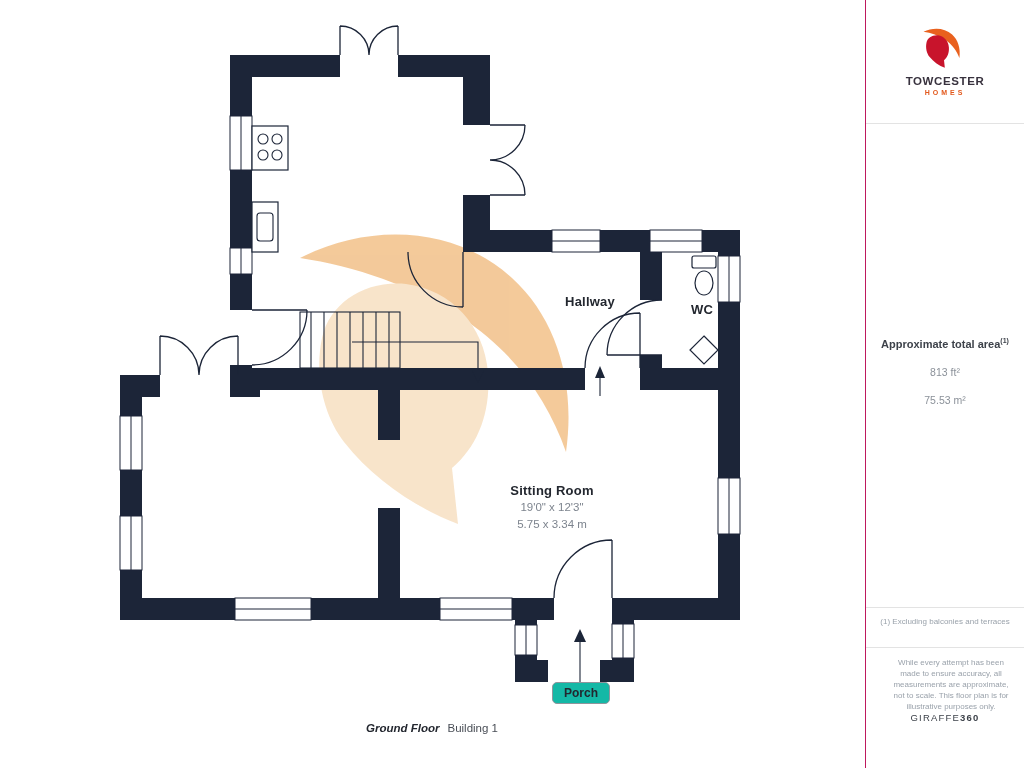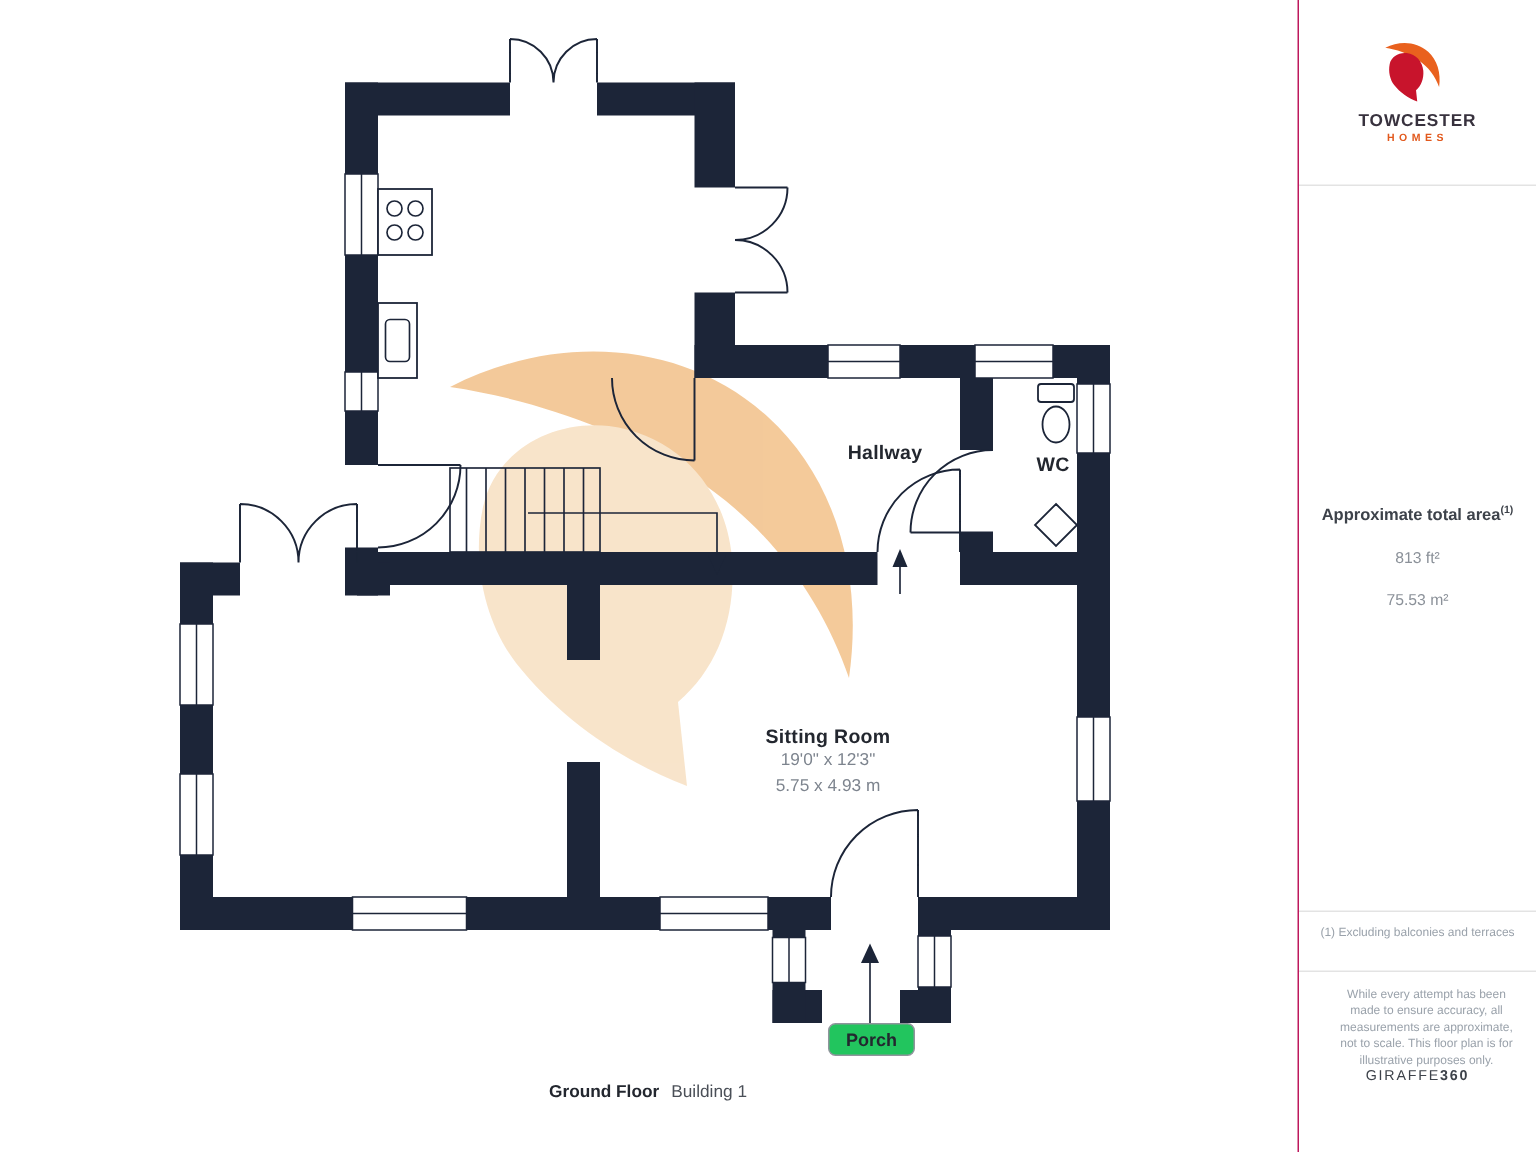--- a/index.html
+++ b/index.html
@@ -13,25 +13,25 @@
   .win rect{fill:#ffffff;stroke:#1c2538;stroke-width:1;}
   .win line{stroke:#1c2538;stroke-width:1;}
   .door{stroke:#1c2538;stroke-width:1.3;fill:none;}
   .thin{stroke:#1c2538;stroke-width:1.1;fill:none;}
   .fixture{stroke:#1c2538;stroke-width:1.2;fill:#ffffff;}
   .arrowhead{fill:#1c2538;}
   .plan-label{position:absolute;transform:translateX(-50%);text-align:center;color:#23272f;}
   .room-name{font-size:13px;font-weight:700;letter-spacing:.2px;white-space:nowrap;}
   .room-dims{font-size:11.5px;color:#7d848e;line-height:15px;white-space:nowrap;margin-top:2px;}
   .porch-box{
-    position:absolute;transform:translateX(-50%);background:#22c55e;border:1px solid #8f959c;
+    position:absolute;transform:translateX(-50%);background:#14b8a6;border:1px solid #8f959c;
     border-radius:5px;padding:3px 11px;font-size:12px;font-weight:700;color:#23272f;white-space:nowrap;
   }
   .floor-caption{position:absolute;transform:translateX(-50%);font-size:11.5px;color:#4a4f57;white-space:nowrap;}
-  .fc-bold{font-weight:700;color:#23272f;margin-right:8px;}
+  .fc-bold{font-weight:700;color:#23272f;margin-right:8px;font-style:italic;}
   .sidebar{position:absolute;left:865px;top:0;width:158px;height:768px;border-left:1px solid #be185d;background:#fff;}
   .brand{position:absolute;top:24px;left:0;right:0;text-align:center;}
   .brand-name{font-size:11.5px;font-weight:800;color:#38323e;letter-spacing:.6px;margin-top:5px;}
   .brand-sub{font-size:7px;font-weight:700;color:#e2591d;letter-spacing:3px;margin-top:2px;}
   .sb-div{position:absolute;left:0;right:0;height:1px;background:#e3e3e3;}
   .area{position:absolute;top:337px;left:0;right:0;text-align:center;}
   .area-title{font-size:11px;font-weight:700;color:#3d424a;}
   .area-title sup{font-size:7px;}
   .area-val{font-size:10.5px;color:#8b9199;margin-top:16px;}
   .footnote{position:absolute;top:617px;left:5px;right:5px;text-align:center;font-size:8px;color:#9aa2ab;}
@@ -184,21 +184,21 @@
 
   <div class="plan-label" style="left:590px;top:294px;">
     <div class="room-name">Hallway</div>
   </div>
   <div class="plan-label" style="left:702px;top:302px;">
     <div class="room-name">WC</div>
   </div>
   <div class="plan-label" style="left:552px;top:483px;">
     <div class="room-name">Sitting Room</div>
     <div class="room-dims">19'0" x 12'3"</div>
-    <div class="room-dims">5.75 x 4.93 m</div>
+    <div class="room-dims">5.75 x 3.34 m</div>
   </div>
   <div class="porch-box" style="left:581px;top:682px;">Porch</div>
 
   <div class="floor-caption" style="left:432px;top:722px;">
     <span class="fc-bold">Ground Floor</span><span>Building 1</span>
   </div>
 </div>
 
 <div class="sidebar">
   <div class="brand">

